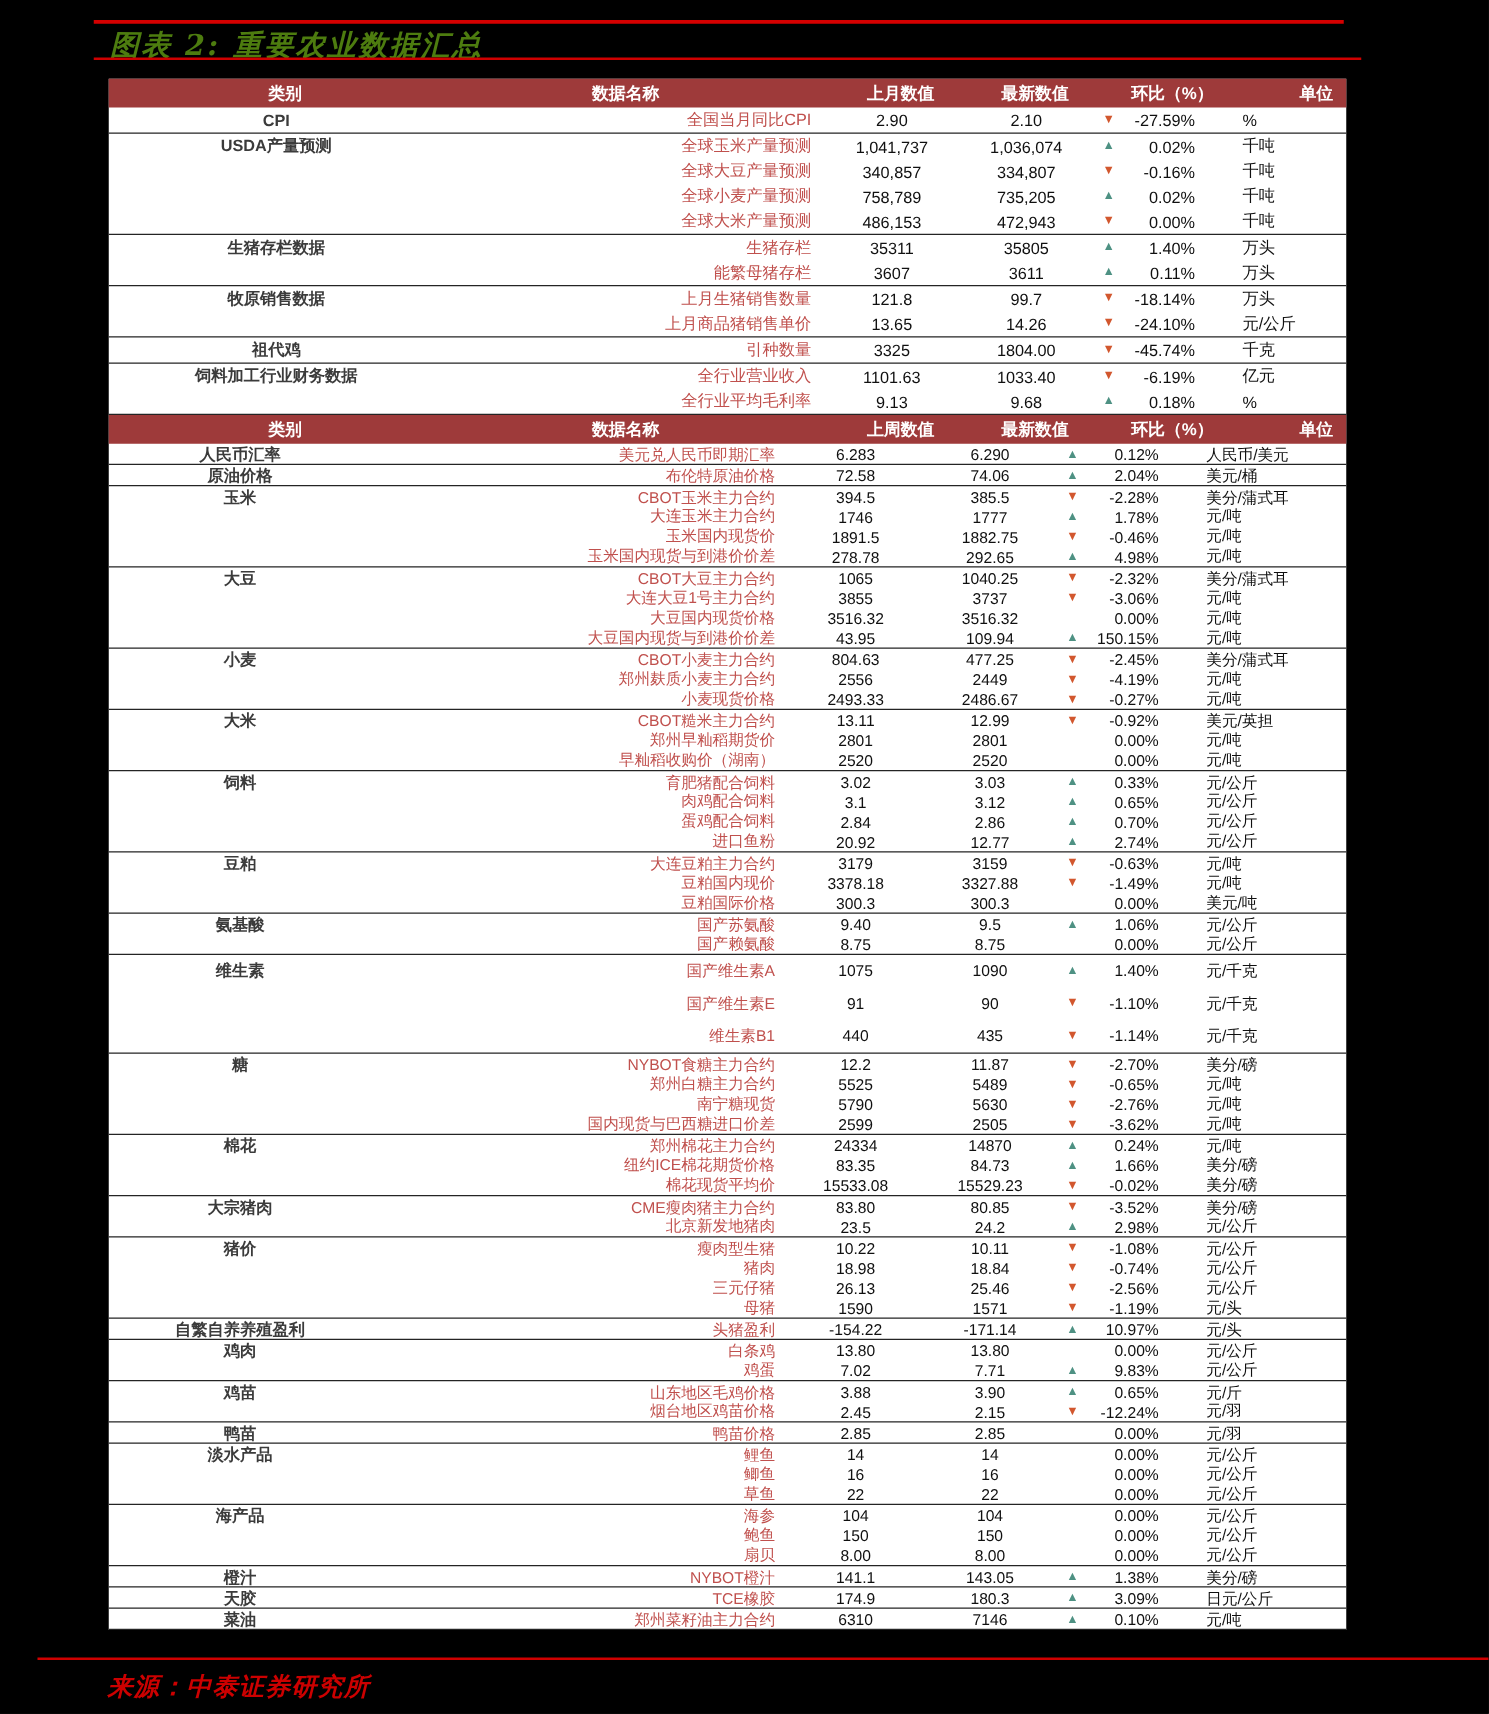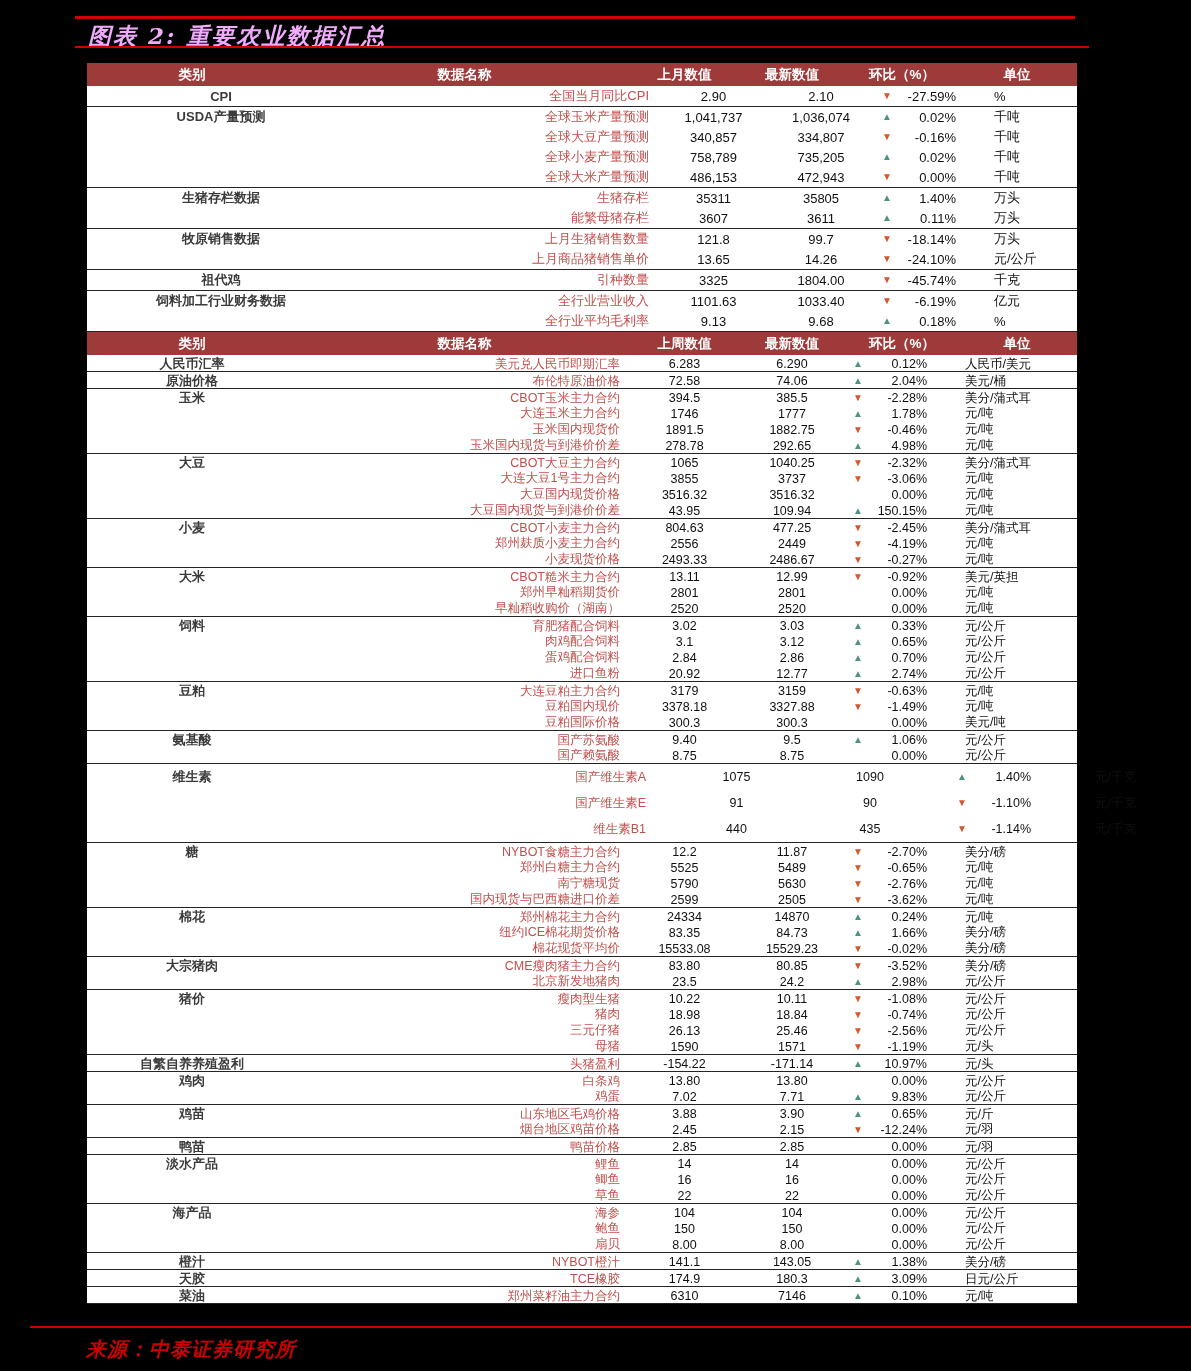--- a/index.html
+++ b/index.html
@@ -1,36 +1,36 @@
 <!DOCTYPE html>
 <html><head>
 <meta charset="utf-8">
 <style>
   html,body{margin:0;padding:0;background:#000;}
   .page{position:relative;width:1191px;height:1371px;background:#000;overflow:hidden;
         font-family:"Liberation Sans","DejaVu Sans",sans-serif;}
 
   
   .rule-top{position:absolute;left:75px;top:16px;width:1000px;height:3px;background:#d40000;}
-  .fig-title{position:absolute;left:88px;top:21px;color:#f0abfc;
+  .fig-title{position:absolute;left:88px;top:21px;color:#4d7c0f;
              font-family:"DejaVu Serif","Liberation Serif",serif;
              font-style:italic;font-weight:bold;font-size:23px;letter-spacing:2px;}
   .rule-under{position:absolute;left:75px;top:46px;width:1014px;height:2px;background:#cf0000;}
 
   
   .t-table{position:absolute;left:87px;top:63px;width:990px;background:#fff;}
   .t-head{display:grid;grid-template-columns:210px 335px 105px 110px 110px 120px;
           background:#9e3a3a;color:#fff;font-weight:bold;font-size:13.5px;
-          height:23px;align-items:center;}
+          height:23px;align-items:center;padding-left:36px;}
   .t-hc{text-align:center;white-space:nowrap;}
   .t-group{border-bottom:1.5px solid #242424;}
   .t-row{display:grid;grid-template-columns:210px 335px 105px 110px 110px 120px;
          height:16px;align-items:center;font-size:12.5px;white-space:nowrap;}
   .s1 .t-row{height:20px;font-size:13px;padding-left:29px;}
-  .tall .t-row{height:26px;gap:26px;}
+  .tall .t-row{height:26px;}
   .c-cat{text-align:center;font-weight:bold;color:#3b3b3b;font-size:13px;}
   .c-name{text-align:right;color:#c0504d;padding-right:12px;}
   .c-prev,.c-latest{text-align:center;color:#101010;}
   .c-chg{display:flex;justify-content:flex-end;align-items:center;padding-right:30px;color:#101010;}
   .arr{width:18px;font-size:10px;line-height:1;text-align:left;}
   .arr.up{color:#4e9183;}
   .arr.down{color:#d2572e;}
   .num{min-width:56px;text-align:right;}
   .c-unit{text-align:left;padding-left:8px;color:#101010;}
 

